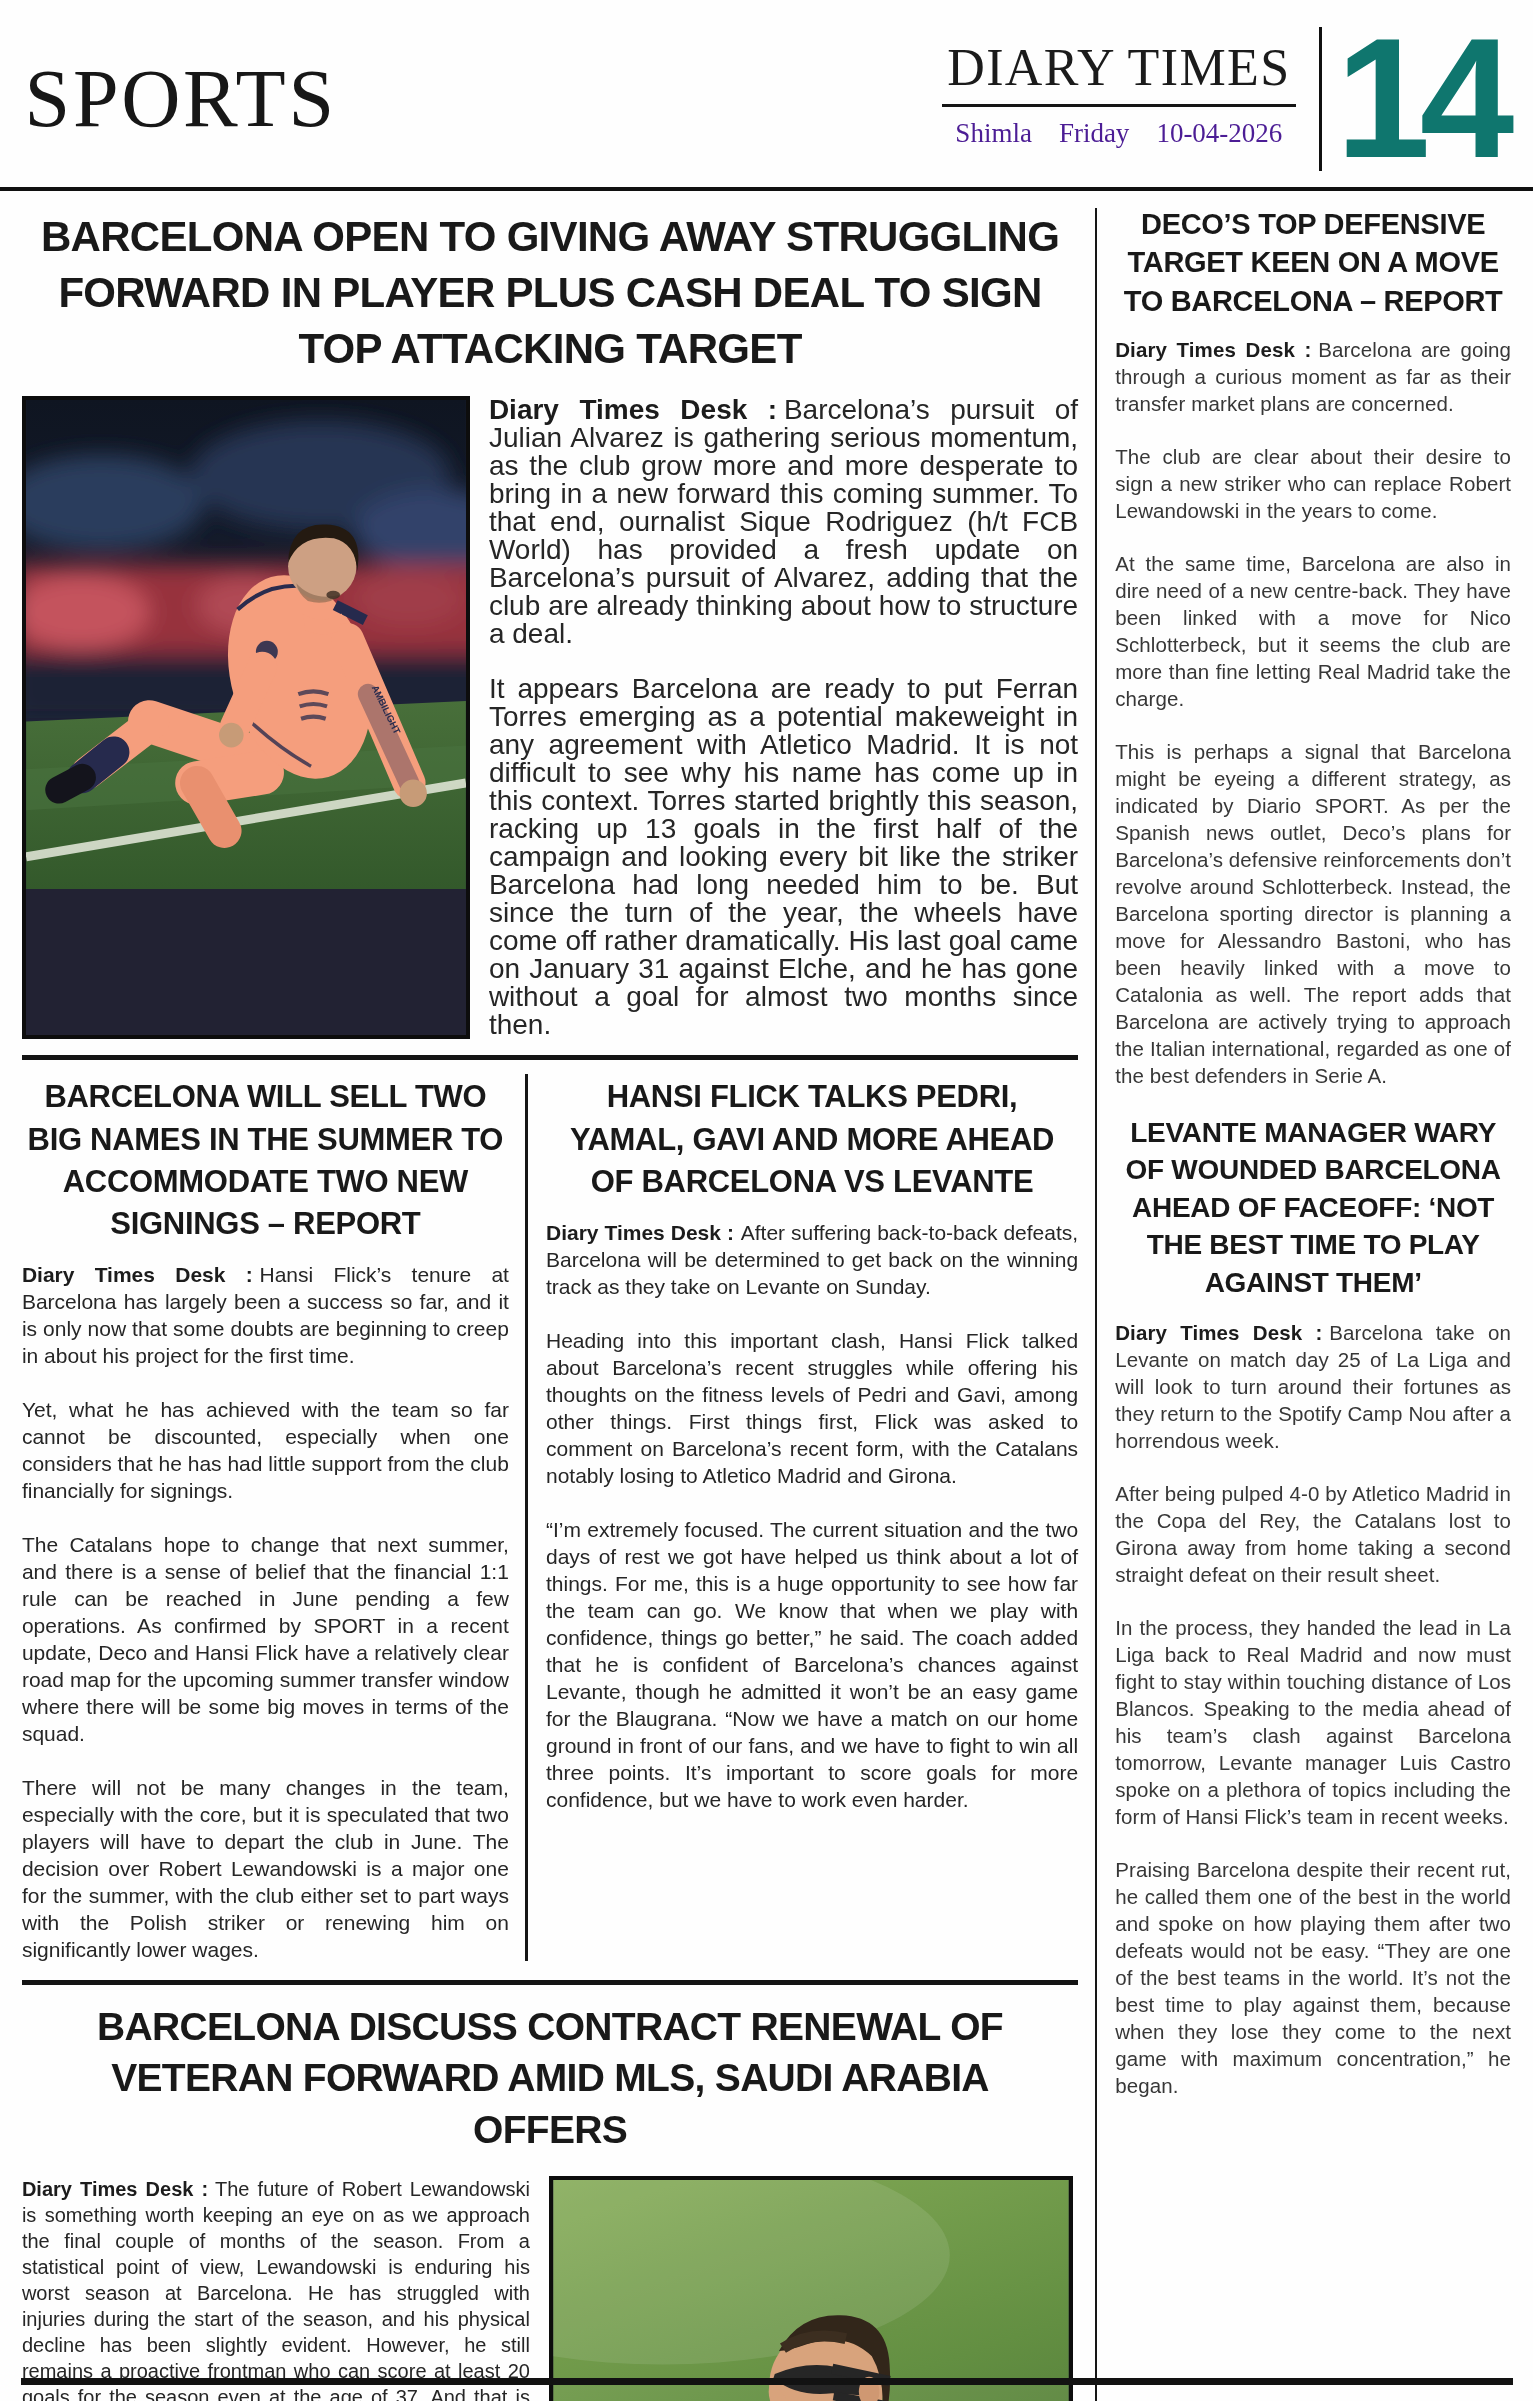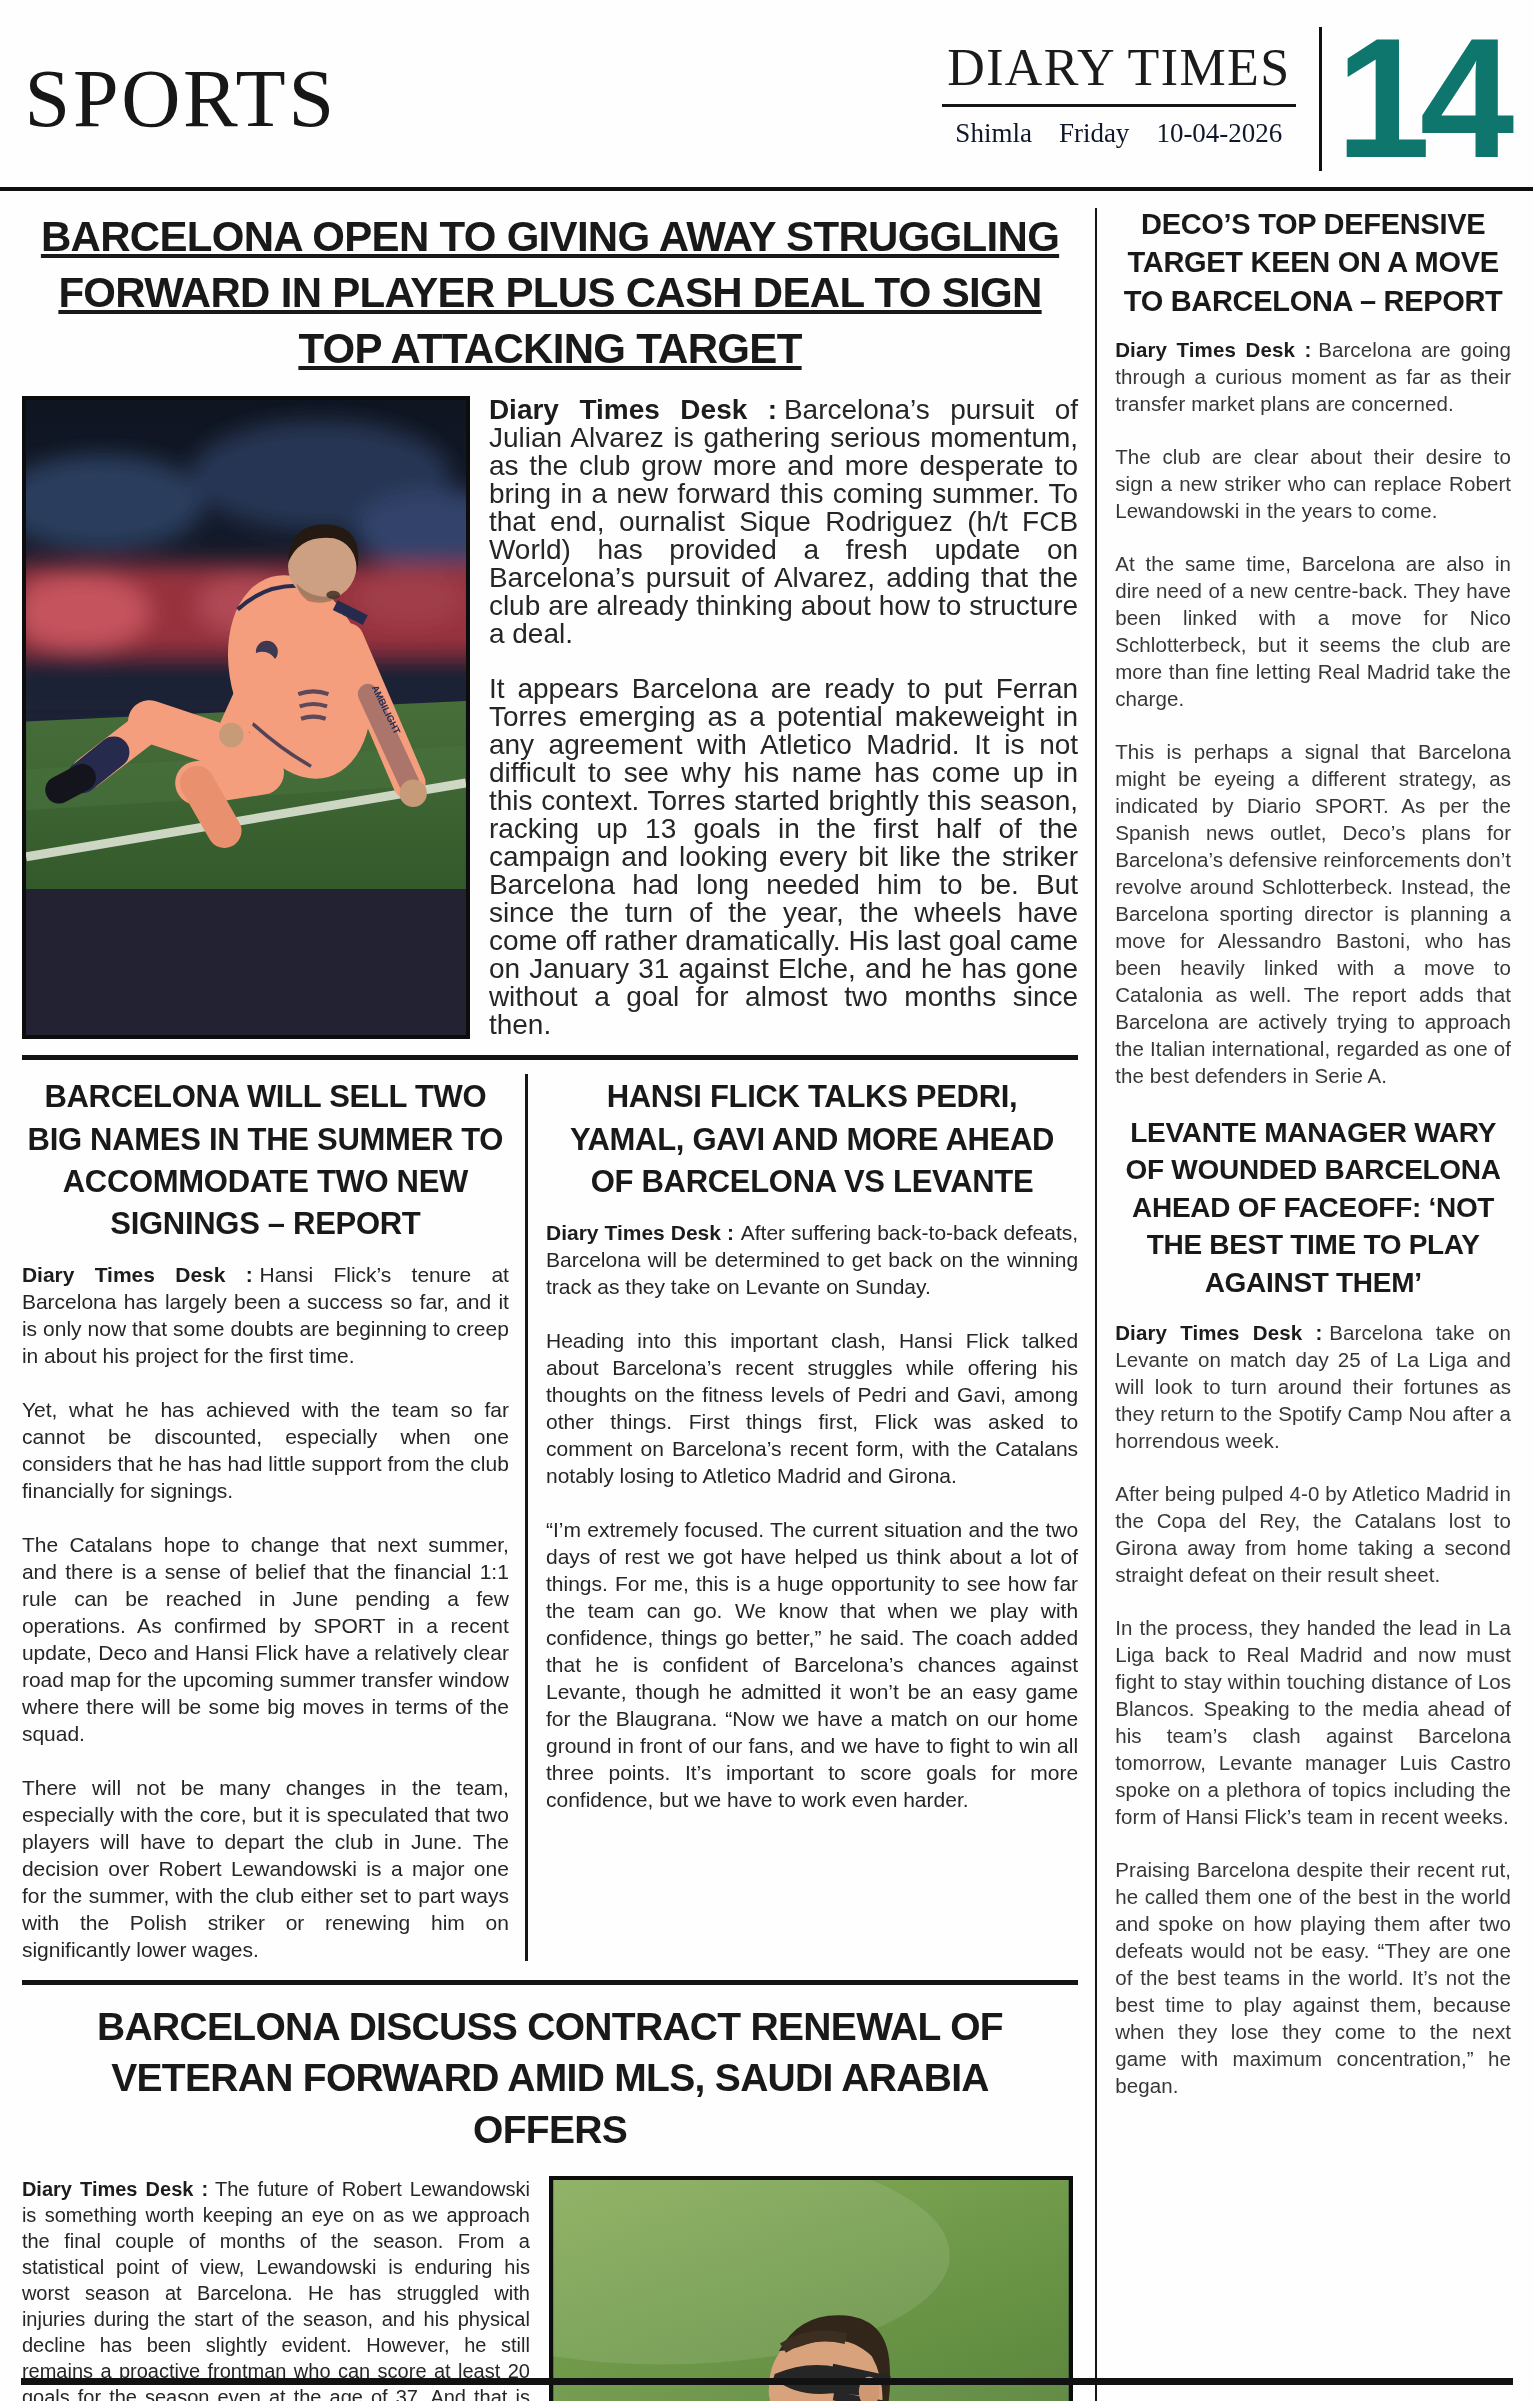--- a/index.html
+++ b/index.html
@@ -22,35 +22,35 @@
   .mast-right-wrap { display:flex; align-items:center; }
   .mast-center { text-align:center; padding-bottom:6.8px; }
   .paper-title {
     font-family:"Liberation Serif", serif;
     font-size:52px; letter-spacing:1.4px; color:#1b1b1b; line-height:1.0;
     padding:0 5.5px;
   }
   .mast-rule { height:2.7px; background:#151515; margin:9.6px 0 11px; }
   .dateline {
     font-family:"Liberation Serif", serif;
-    font-size:27px; color:#0f172a; display:flex; justify-content:center; gap:27px;
+    font-size:27px; color:#4c1d95; display:flex; justify-content:center; gap:27px;
   }
   .mast-sep { width:3.4px; background:#101010; height:144px; margin:0 13.7px 0 23px; }
   .page-number {
     font-size:170px; font-weight:900; letter-spacing:-11px;
     line-height:0.82; color:#0f766e; padding-right:6.8px;
   }
   
   .content { display:flex; align-items:stretch; padding:0 20.5px; min-height:2155px; }
   .main-col { width:1074px; padding:5.5px 16.4px 0 1.4px; }
   .v-divider { width:2.7px; background:#161616; margin-top:16.4px; }
   .right-col { flex:1; padding:9.6px 1.4px 0 18px; }
   
   .hl { font-weight:900; text-align:center; color:#191919; }
-  .hl-main { font-size:42px; line-height:1.33; letter-spacing:-0.7px; margin:12.3px 18px 19px;text-decoration:underline; }
+  .hl-main { font-size:42px; line-height:1.33; letter-spacing:-0.7px; margin:12.3px 18px 19px; }
   .hl-mid  { font-size:31px; line-height:1.36; letter-spacing:-0.3px; margin:9.6px 4.1px 16.4px; }
   .hl-bottom { font-size:39px; line-height:1.32; letter-spacing:-0.7px; margin:16.4px 41px 20.5px; }
   .hl-rc  { font-size:29px; line-height:1.32; margin:4.1px 0 16.4px; letter-spacing:-0.3px; }
   .hl-rc2 { font-size:28px; line-height:1.34; margin:24.6px 0 18px; letter-spacing:-0.3px; }
   
   .body-text { text-align:justify; }
   .body-text p { margin:0 0 27px; }
   .body-text p:last-child { margin-bottom:0; }
   .bt-main   { font-size:28px; line-height:28px; color:#262626; }
   .bt-mid    { font-size:21px; line-height:27px; color:#262626; }

